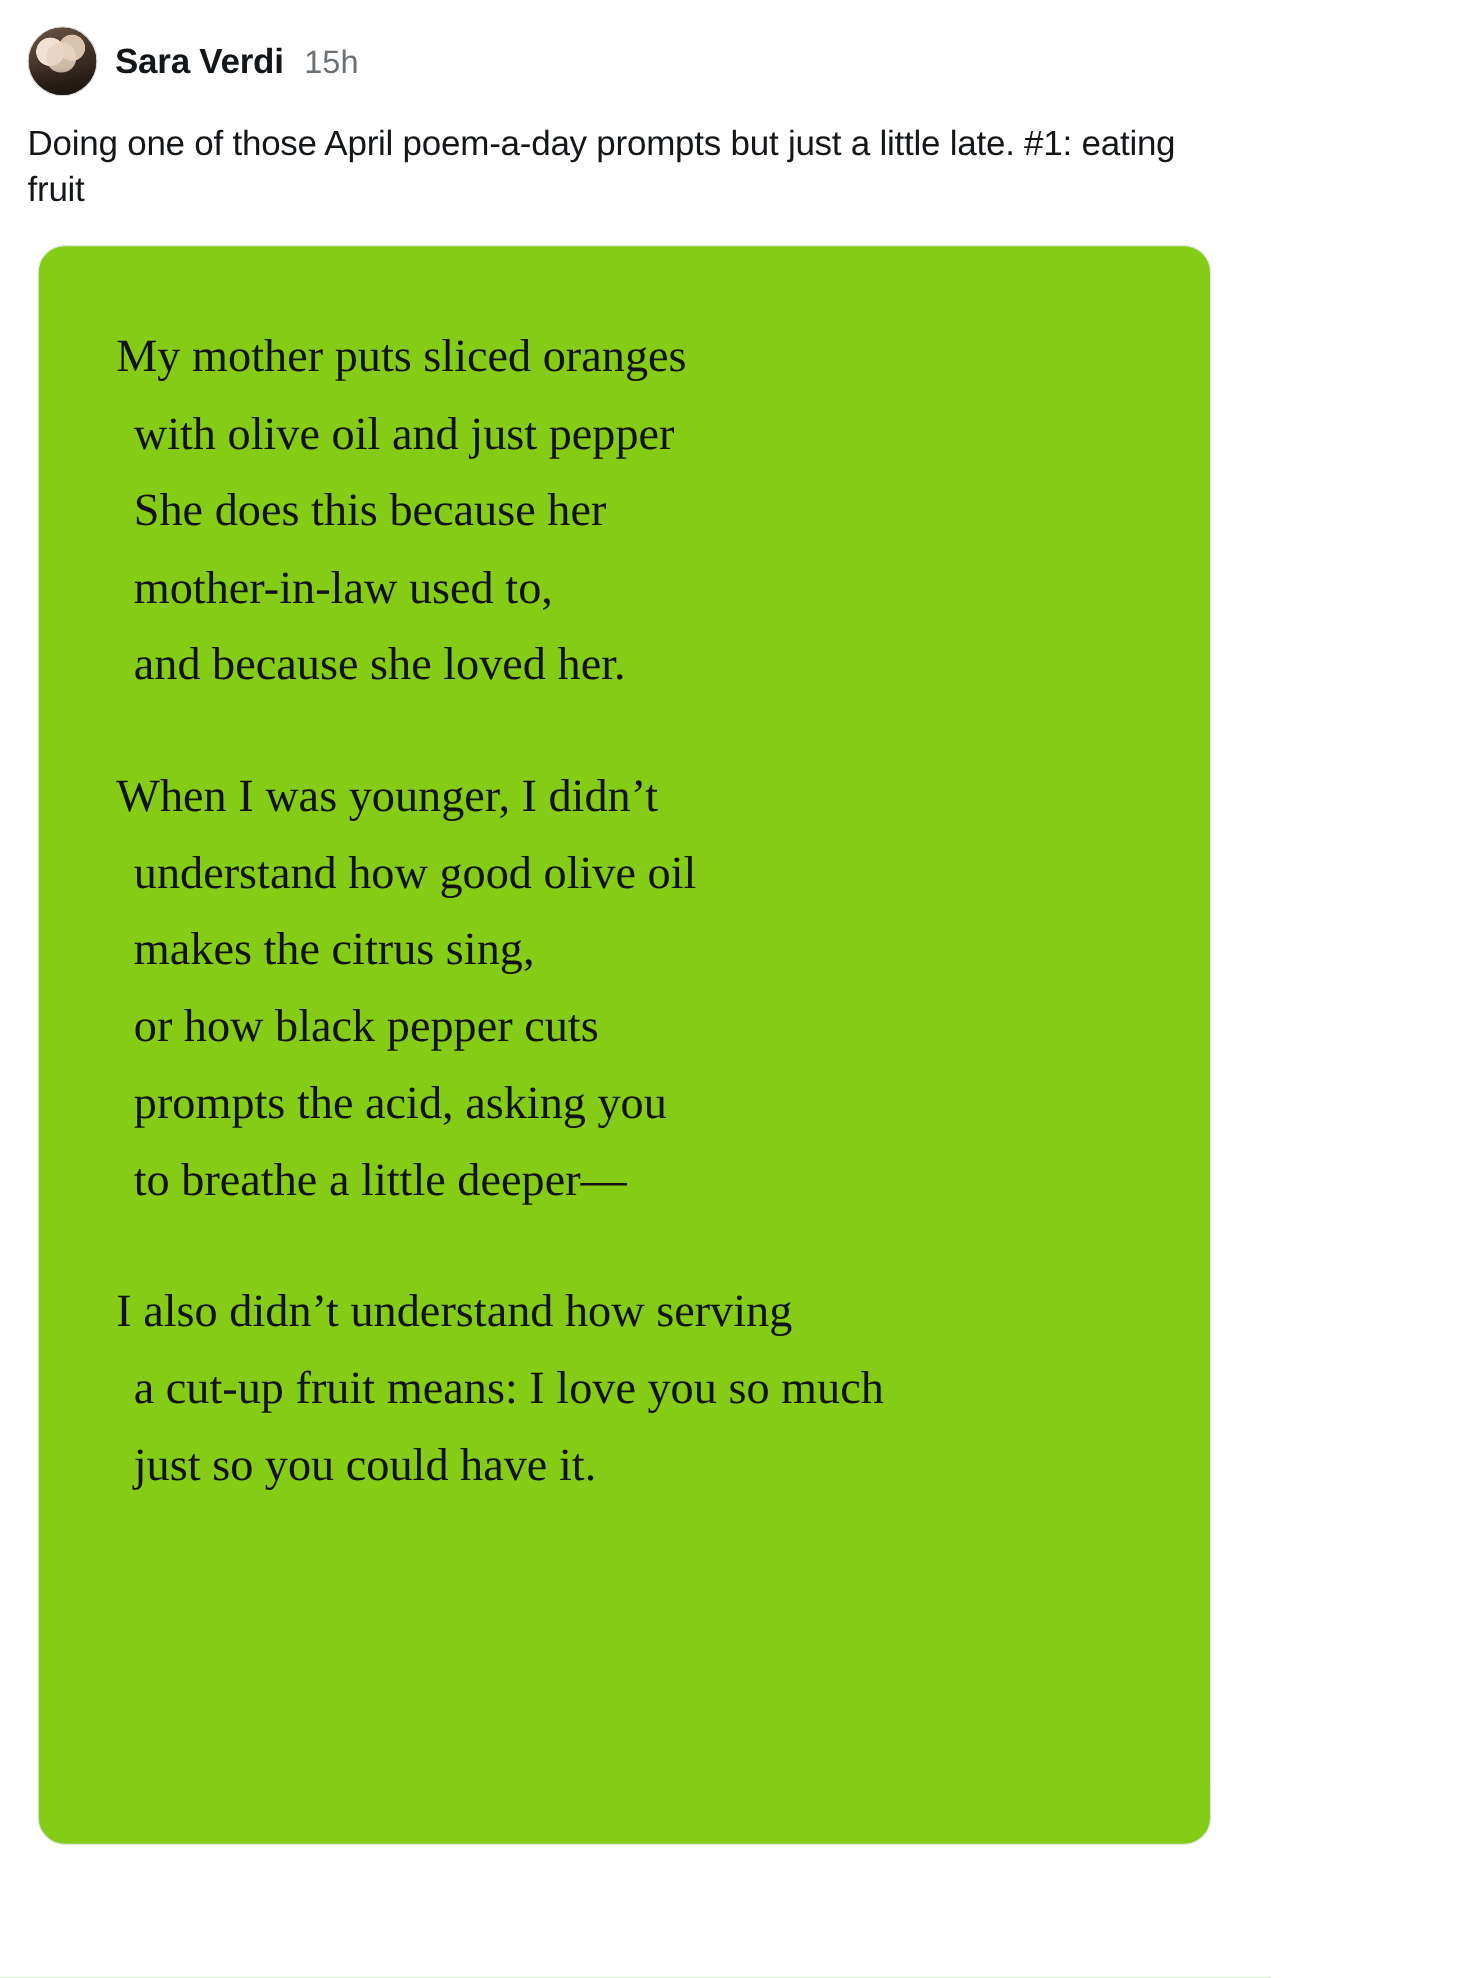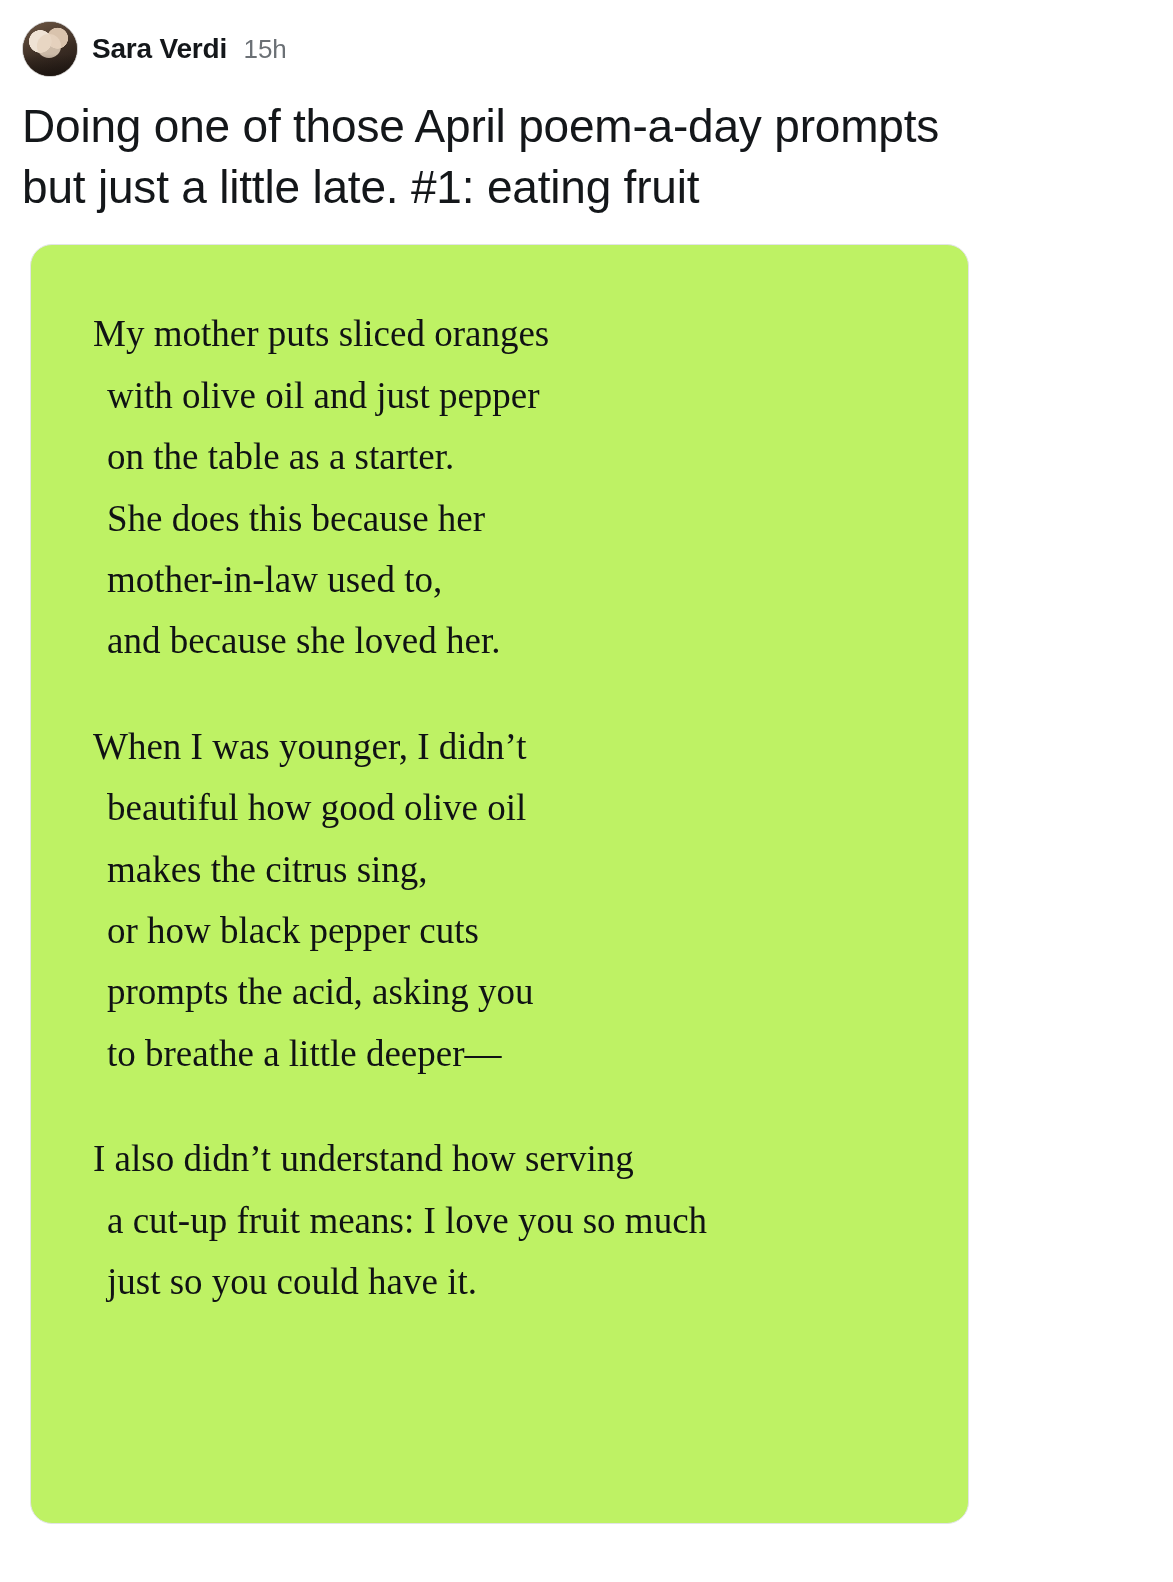--- a/index.html
+++ b/index.html
@@ -68,32 +68,32 @@
     letter-spacing: -0.2px;
     color: #14171a;
   }
   .timestamp {
     font-size: 26px;
     font-weight: 400;
     color: #6b7075;
     margin-left: 12px;
   }
   .post-text {
-    font-size: 46px;
+    font-size: 28px;
     line-height: 1.33;
     color: #14171a;
     margin: 16px 0 0 0;
     letter-spacing: -0.2px;
     max-width: 1105px;
   }
   .card {
     margin: 26px 8px 0 8px;
     border: 1px solid #e2e4e7;
     border-radius: 22px;
-    background: #bef264;
+    background: #84cc16;
     padding: 58px 62px 70px 62px;
     box-sizing: border-box;
     min-height: 1280px;
   }
   .poem {
     font-family: "Liberation Serif", serif;
     font-size: 37px;
     line-height: 1.66;
     color: #101214;
   }
@@ -130,29 +130,28 @@
   </div>
 
   <p class="post-text">Doing one of those April poem-a-day prompts but just a little late. #1: eating fruit</p>
 
   <div class="card">
     <div class="poem">
 
       <div class="stanza">
         <div class="line">My mother puts sliced oranges</div>
         <div class="line">with olive oil and just pepper</div>
-        <div class="line">on the table as a starter.</div>
         <div class="line">She does this because her</div>
         <div class="line">mother-in-law used to,</div>
         <div class="line">and because she loved her.</div>
       </div>
 
       <div class="stanza">
         <div class="line">When I was younger, I didn’t</div>
-        <div class="line">beautiful how good olive oil</div>
+        <div class="line">understand how good olive oil</div>
         <div class="line">makes the citrus sing,</div>
         <div class="line">or how black pepper cuts</div>
         <div class="line">prompts the acid, asking you</div>
         <div class="line">to breathe a little deeper—</div>
       </div>
 
       <div class="stanza">
         <div class="line">I also didn’t understand how serving</div>
         <div class="line">a cut-up fruit means: I love you so much</div>
         <div class="line">just so you could have it.</div>

